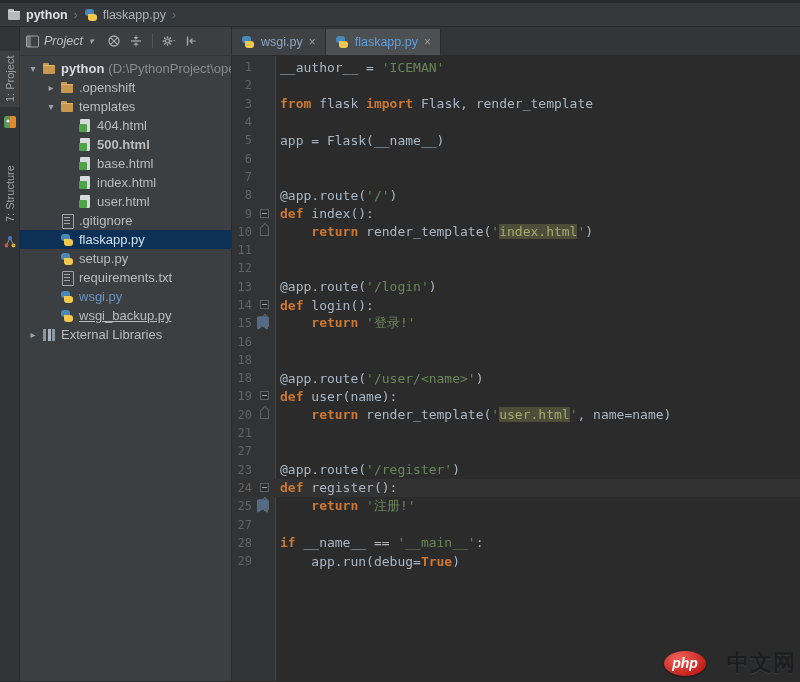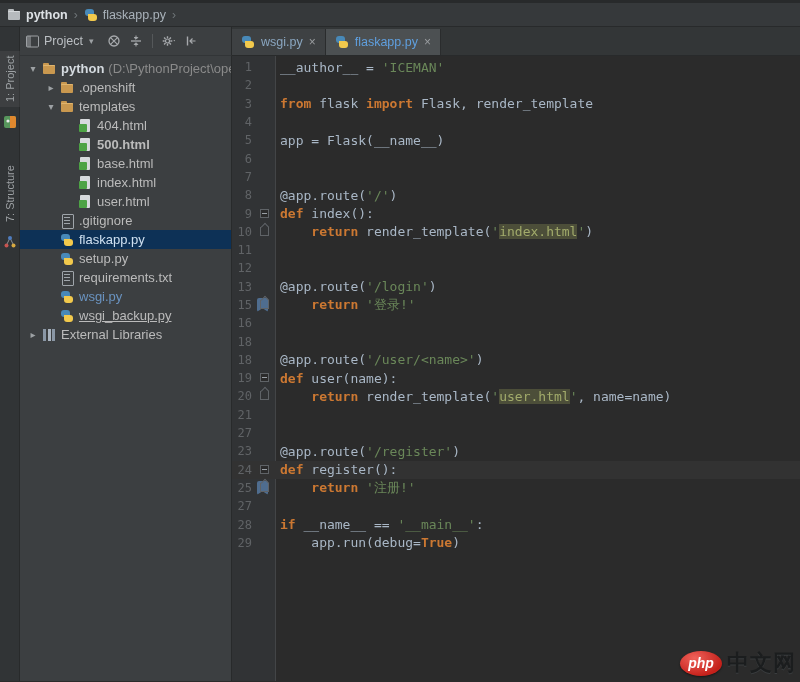--- a/index.html
+++ b/index.html
@@ -25,21 +25,21 @@
     position:absolute; left:0; width:20px; writing-mode:vertical-rl;
     transform:rotate(180deg); color:#9da1a4; font-size:11px;
     display:flex; align-items:center; justify-content:center;
   }
   .stripe-label.active { background:rgba(255,255,255,0.06); }
   .stripe-icon { position:absolute; left:3px; }
   .content { flex:1; display:flex; flex-direction:column; min-width:0; }
   .row-top { height:29px; display:flex; flex:none; }
   .panel-header {
     width:212px; flex:none; background:#3c3f41; display:flex; align-items:center;
-    border-right:1px solid #282a2b; border-bottom:1px solid #323537; padding:0 5px; gap:4px;
+    border-right:1px solid #282a2b; border-bottom:1px solid #323537; padding:0 5px; gap:4px;font-style:italic;
   }
   .panel-title { color:#bbbfc3; font-size:12.5px; margin-right:2px; }
   .dd-arrow { color:#9da1a4; font-size:9px; margin-right:8px; }
   .tool-icn { width:18px; height:18px; display:flex; align-items:center; justify-content:center; border-radius:3px; }
   .tool-sep { width:1px; height:14px; background:#55585a; margin:0 3px; }
   .tabbar {
     flex:1; background:#333637; border-bottom:1px solid #282a2b;
     display:flex; align-items:flex-end; min-width:0;
   }
   .tab {
@@ -97,21 +97,21 @@
   
   .wm { position:absolute; right:4px; bottom:4px; display:flex; align-items:center; gap:5px; }
   .wm-php {
     width:42px; height:25px; border-radius:50%;
     background:radial-gradient(ellipse at 35% 28%, #f0625a, #c4201a 72%);
     color:#ffffff; font-weight:bold; font-style:italic; font-size:14px;
     display:flex; align-items:center; justify-content:center;
     box-shadow:0 1px 2px rgba(0,0,0,0.5);
   }
   .wm-cn { font-size:22px; font-weight:bold; color:#1b1d1e; text-shadow:0 1px 0 #3a3d3f; letter-spacing:1px;
-    font-family:"Liberation Sans",sans-serif; }
+    font-family:"Liberation Sans",sans-serif;margin-left:16px; }
   svg { display:block; }
 </style>
 </head>
 <body>
 
 <div class="app">
   <div class="topline"></div>
 
   <div class="navbar">
     <span class="ficon icon-folder gray"></span>
@@ -339,20 +339,27 @@
                 <span class="ln">12</span>
                 <span class="foldslot"></span>
                 <span class="codetext"></span>
               </div>
               <div class="cl">
                 <span class="ln">13</span>
                 <span class="foldslot"></span>
                 <span class="codetext"><span class="tok-d">@app.route(</span><span class="tok-s">'/login'</span><span class="tok-d">)</span></span>
               </div>
               <div class="cl">
+                <span class="ln">14</span>
+                <span class="foldslot">
+                  <span class="fold-start"></span>
+                </span>
+                <span class="codetext"><span class="tok-k">def</span><span class="tok-d"> login():</span></span>
+              </div>
+              <div class="cl">
                 <span class="ln">15</span>
                 <span class="foldslot">
                   <span class="bm"></span>
                   <span class="fold-end"></span>
                 </span>
                 <span class="codetext"><span class="tok-d">    </span><span class="tok-k">return</span><span class="tok-d"> </span><span class="tok-s">'登录!'</span></span>
               </div>
               <div class="cl">
                 <span class="ln">16</span>
                 <span class="foldslot"></span>

